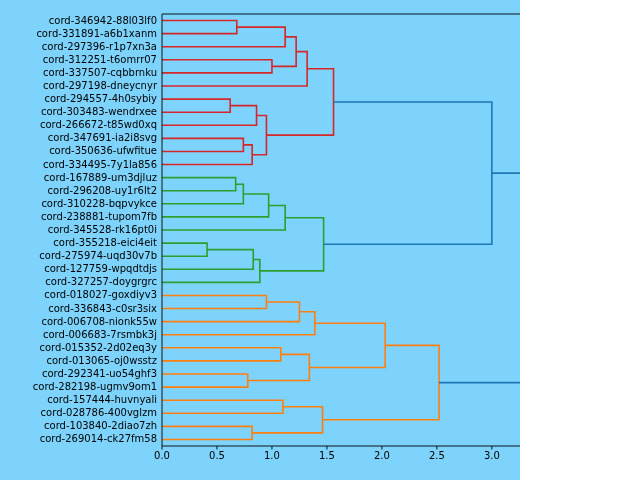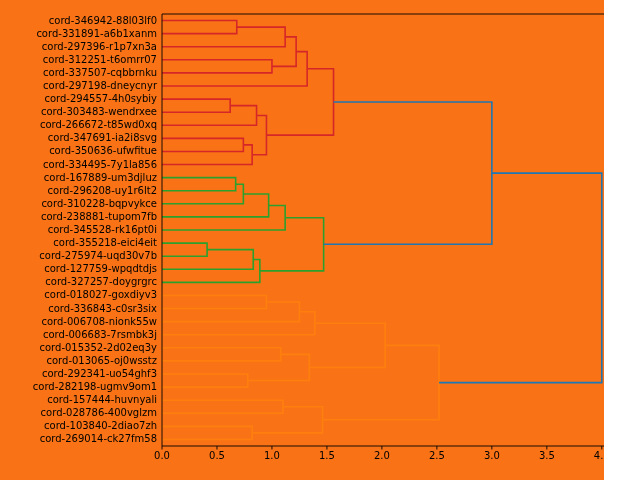--- a/index.html
+++ b/index.html
@@ -2,23 +2,23 @@
 <html><head>
 <meta charset="utf-8">
 <style>
   html, body {
     margin: 0;
     padding: 0;
     background: #ffffff;
   }
   #figure {
     position: relative;
-    width: 604px;
+    width: 520px;
     height: 480px;
-    background: #f97316;
+    background: #7dd3fc;
     font-family: "DejaVu Sans", "Liberation Sans", sans-serif;
     overflow: hidden;
   }
   #plot-svg {
     position: absolute;
     left: 0;
     top: 0;
     width: 640px;
     height: 480px;
   }

